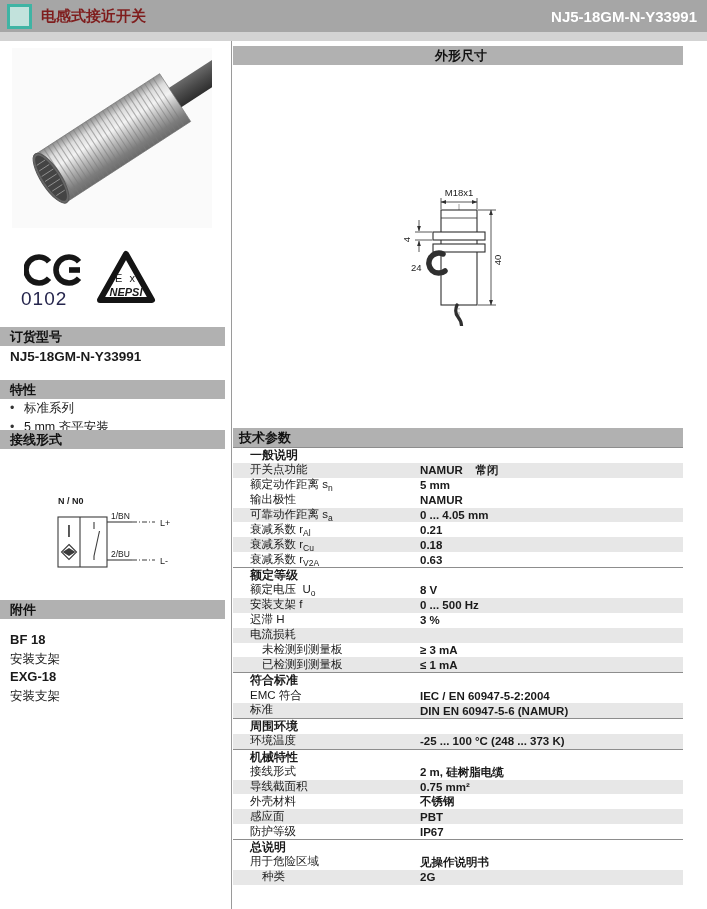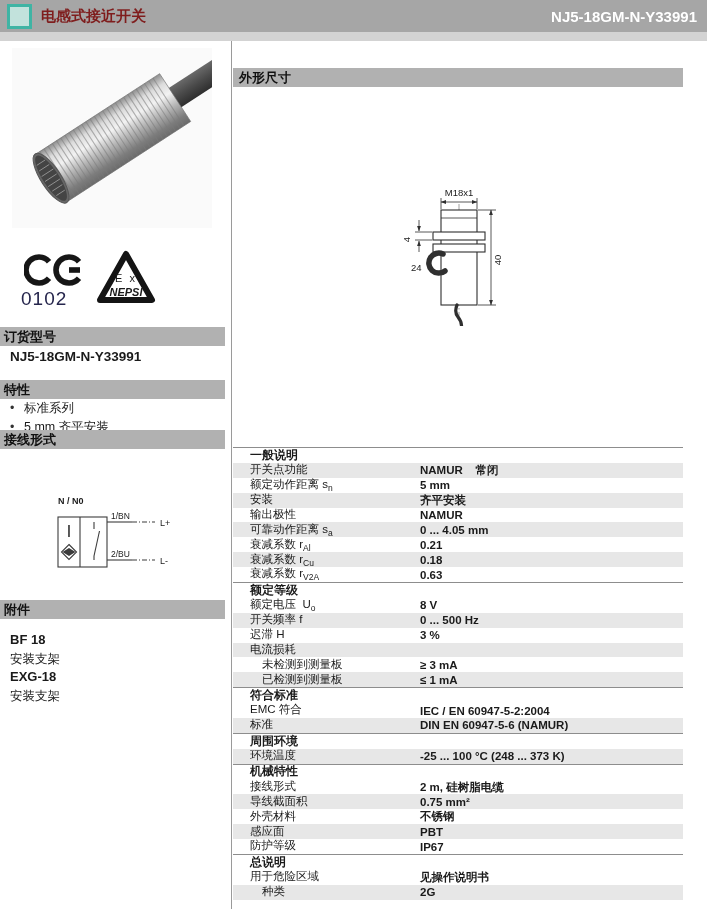--- a/index.html
+++ b/index.html
@@ -9,21 +9,21 @@
   .topbar{position:absolute;left:0;top:0;width:707px;height:32px;background:#a6a6a6;
           display:flex;align-items:center;}
   .logo-square{width:19px;height:19px;margin-left:7px;background:#c2e2dc;border:3px solid #3fb4a4;}
   .topbar-title{color:#7f1d1d;font-weight:bold;font-size:15px;margin-left:9px;}
   .topbar-model{color:#fff;font-weight:bold;font-size:15px;margin-left:auto;margin-right:10px;}
   .substrip{position:absolute;left:0;top:32px;width:707px;height:9px;background:#d3d3d3;}
   .vdivider{position:absolute;left:231px;top:41px;width:1px;height:868px;background:#9a9a9a;}
   
   .secbar{position:absolute;height:19px;background:#b1b1b1;display:flex;align-items:center;
           font-weight:bold;font-size:13px;color:#111;}
-  .secbar.left{left:0;width:225px;padding-left:4px;box-sizing:border-box;}
+  .secbar.left{left:0;width:225px;padding-left:10px;box-sizing:border-box;}
   .secbar.right{left:233px;width:450px;padding-left:6px;box-sizing:border-box;}
   
   .order-model{position:absolute;left:10px;top:349px;font-weight:bold;font-size:13.5px;}
   .feature-list{position:absolute;left:10px;top:399px;font-size:12.5px;line-height:19px;}
   .feature-item .bullet{display:inline-block;width:14px;color:#333;}
   .feature-item .bullet::before{content:"•";}
   .acc-list{position:absolute;left:10px;top:631px;font-size:12.5px;line-height:18.5px;}
   .acc-name{font-weight:bold;font-size:13px;}
   .ce-num{position:absolute;left:21px;top:288px;font-size:19px;letter-spacing:1px;color:#26264d;}
   
@@ -189,21 +189,21 @@
         <div class="acc-name">BF 18</div>
         <div class="acc-desc">安装支架</div>
       </div>
 
       <div class="acc-item">
         <div class="acc-name">EXG-18</div>
         <div class="acc-desc">安装支架</div>
       </div>
     </div>
 
-  <div class="secbar right" style="top:68px;">
+  <div class="secbar right" style="top:46px;justify-content:center;">
     <span>外形尺寸</span>
   </div>
 
   <svg class="dim-svg" width="215" height="158" viewBox="0 0 215 158">
     <defs>
       <marker id="arr" viewBox="0 0 10 10" refX="9" refY="5" markerWidth="7.5" markerHeight="7.5" orient="auto-start-reverse">
         <path d="M0 1.6 L9.5 5 L0 8.4 Z" fill="#2f2f2f"></path>
       </marker>
     </defs>
     <g fill="none" stroke="#2f2f2f" stroke-width="1.1">
@@ -229,42 +229,41 @@
       <path d="M 55 86 A 10 10 0 1 0 57 103" stroke-width="5.5" stroke-linecap="round"></path>
 
       <path d="M 69 137 q -3 7 1 12 q 5 6 3 14" stroke-width="3.2" stroke-linecap="round"></path>
     </g>
     <text x="71" y="28" text-anchor="middle" font-size="9.5">M18x1</text>
     <text x="113" y="92" font-size="9.5" text-anchor="middle" transform="rotate(-90 113 92)">40</text>
     <text x="22" y="71.5" font-size="9.5" text-anchor="middle" transform="rotate(-90 22 71.5)">4</text>
     <text x="23" y="103" font-size="9.5">24</text>
   </svg>
 
+  <div class="secbar right" style="top:428px;">
+    <span>技术参数</span>
+  </div>
 
   <div class="tech-table">
 
       <div class="trow subheader">
         <span class="tlabel"><span>一般说明</span><sub></sub></span>
         <span class="tvalue"></span>
       </div>
 
       <div class="trow shaded">
         <span class="tlabel"><span>开关点功能</span><sub></sub></span>
         <span class="tvalue">NAMUR    常闭</span>
       </div>
 
       <div class="trow">
         <span class="tlabel"><span>额定动作距离 s</span><sub>n</sub></span>
         <span class="tvalue">5 mm</span>
       </div>
 
-      <div class="trow shaded">
-        <span class="tlabel"><span>安装</span><sub></sub></span>
-        <span class="tvalue">齐平安装</span>
-      </div>
 
       <div class="trow">
         <span class="tlabel"><span>输出极性</span><sub></sub></span>
         <span class="tvalue">NAMUR</span>
       </div>
 
       <div class="trow shaded">
         <span class="tlabel"><span>可靠动作距离 s</span><sub>a</sub></span>
         <span class="tvalue">0 ... 4.05 mm</span>
       </div>
@@ -288,21 +287,21 @@
         <span class="tlabel"><span>额定等级</span><sub></sub></span>
         <span class="tvalue"></span>
       </div>
 
       <div class="trow">
         <span class="tlabel"><span>额定电压  U</span><sub>o</sub></span>
         <span class="tvalue">8 V</span>
       </div>
 
       <div class="trow shaded">
-        <span class="tlabel"><span>开关频率 f</span><sub></sub></span>
+        <span class="tlabel"><span>安装支架 f</span><sub></sub></span>
         <span class="tvalue">0 ... 500 Hz</span>
       </div>
 
       <div class="trow">
         <span class="tlabel"><span>迟滞 H</span><sub></sub></span>
         <span class="tvalue">3 %</span>
       </div>
 
       <div class="trow shaded">
         <span class="tlabel"><span>电流损耗</span><sub></sub></span>

